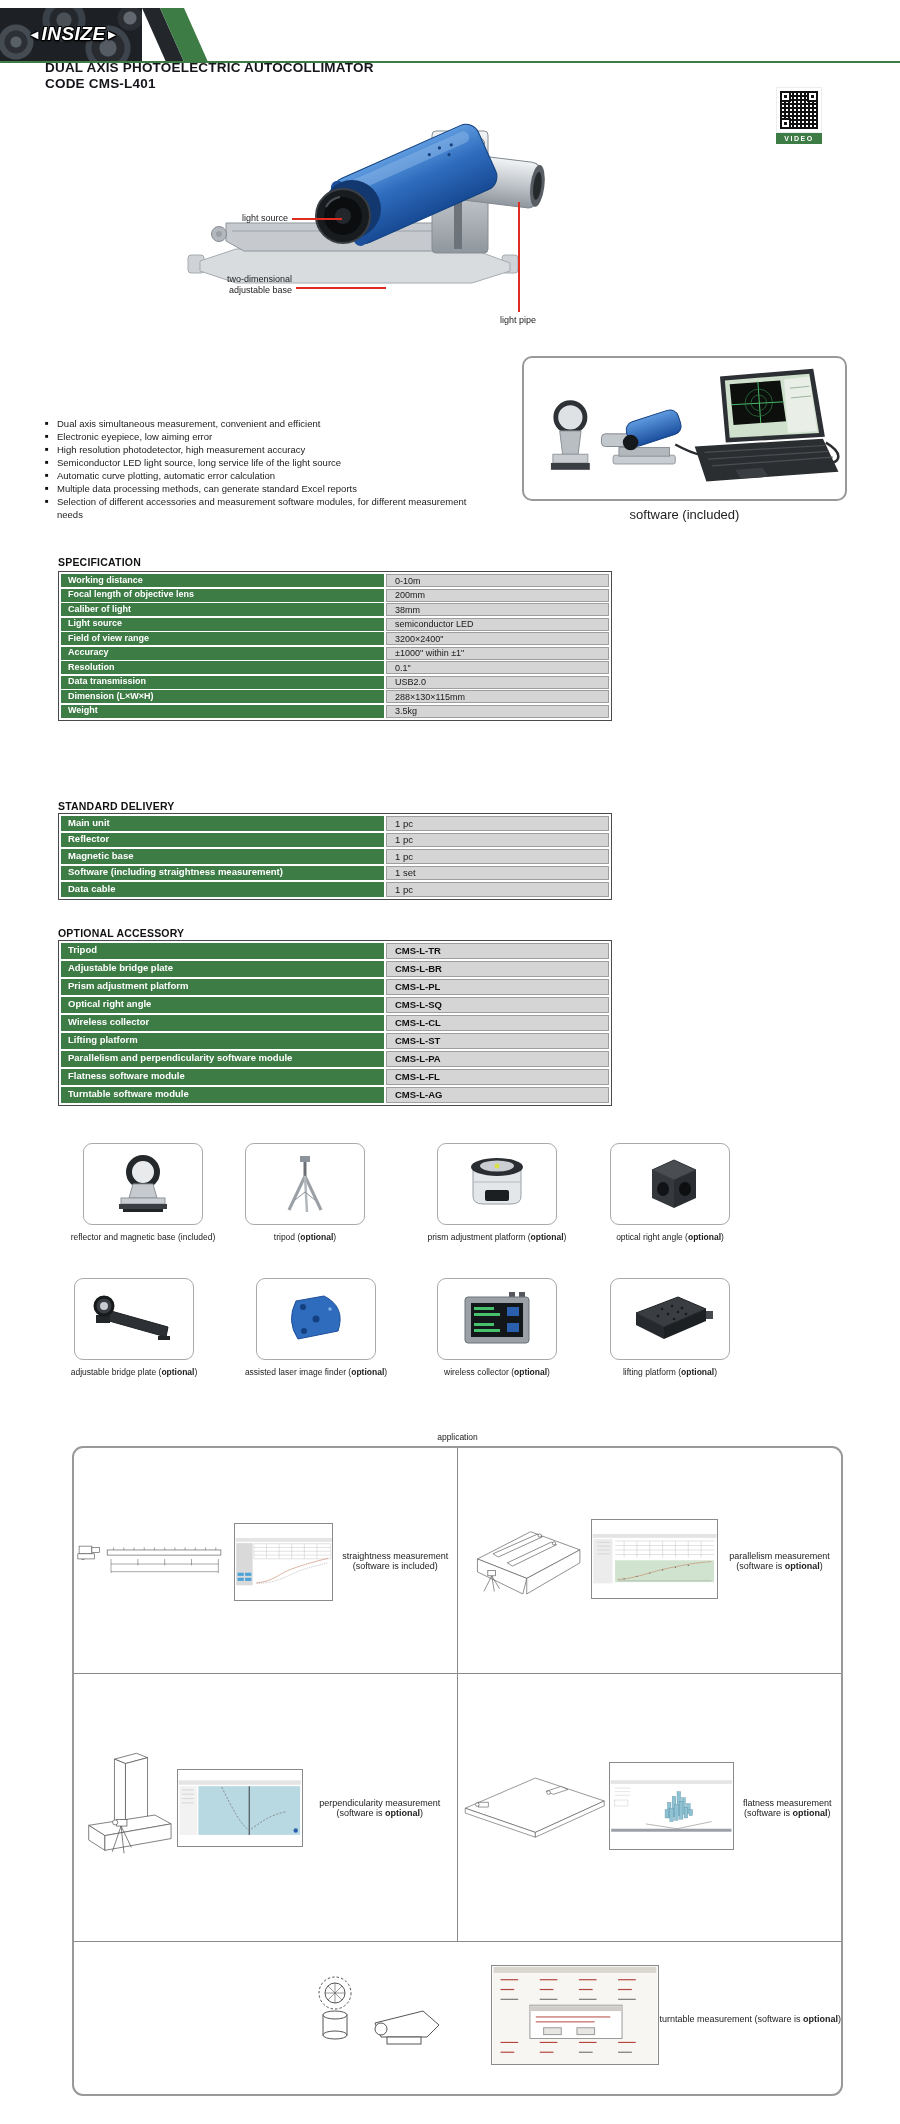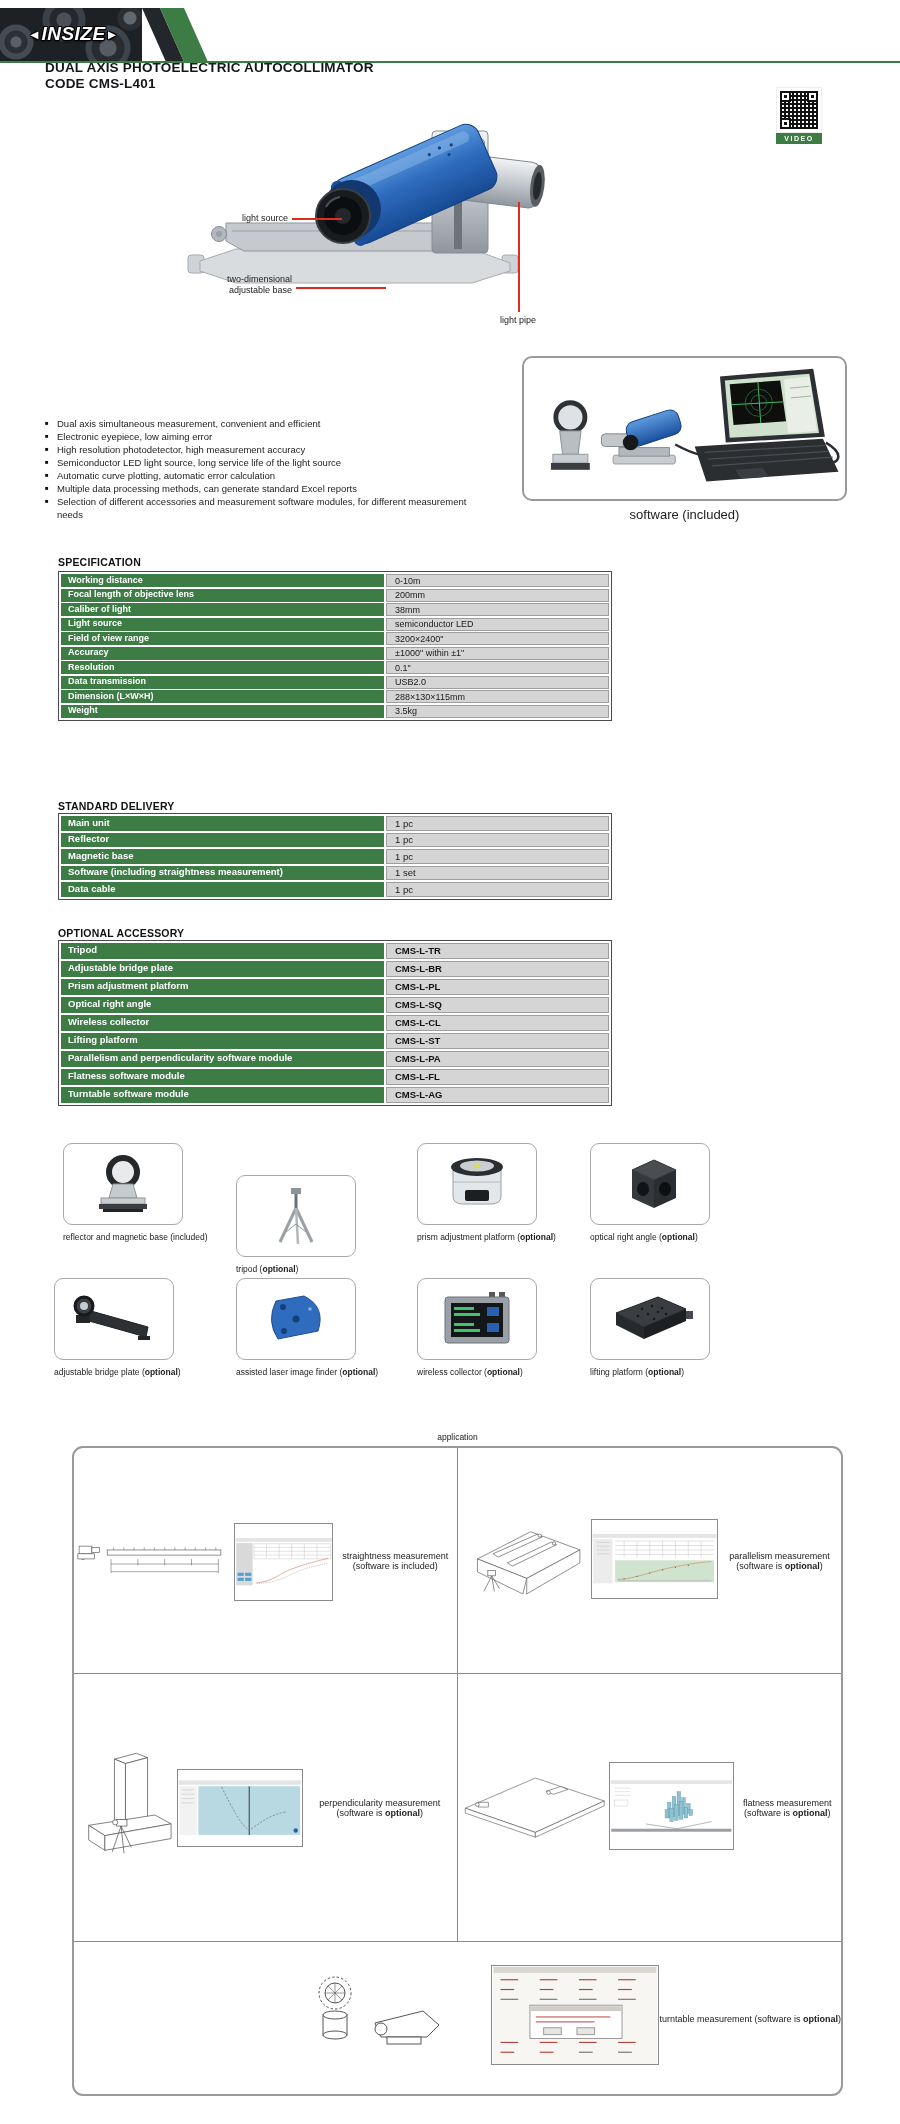--- a/index.html
+++ b/index.html
@@ -67,21 +67,21 @@
       padding-left:8px;border:1px solid #9e9e9e;}
   .t-compact .trow{margin-bottom:1.5px;} .t-compact .trow:last-child{margin-bottom:0;}
   .t-compact .tl,.t-compact .tv{font-size:9px;line-height:10px;padding-top:.5px;padding-bottom:.5px;}
   .t-mid .trow{margin-bottom:2px;} .t-mid .trow:last-child{margin-bottom:0;}
   .t-mid .tl,.t-mid .tv{font-size:9.5px;line-height:11.5px;padding-top:.5px;padding-bottom:.5px;}
   .t-tall .trow{margin-bottom:2px;} .t-tall .trow:last-child{margin-bottom:0;}
   .t-tall .tl,.t-tall .tv{font-size:9.5px;line-height:12px;padding-top:1px;padding-bottom:1px;}
   .t-bold-val .tv{font-weight:bold;color:#111;}
 
   
-  .acc-col{position:absolute;width:160px;display:flex;flex-direction:column;align-items:flex-start;}
+  .acc-col{position:absolute;width:160px;display:flex;flex-direction:column;align-items:center;}
   .acc-card{width:120px;height:82px;border:1.5px solid #aaa;border-radius:9px;background:#fff;
     display:flex;align-items:center;justify-content:center;}
   .acc-cap{margin-top:7px;font-size:8.5px;line-height:10px;text-align:center;color:#222;max-width:150px;}
 
   
   .app-head{left:72px;top:1432px;width:771px;text-align:center;font-size:8.5px;color:#222;}
   .appbox{left:72px;top:1446px;width:771px;height:650px;border:2px solid #999;border-radius:11px;
     background:#fff;overflow:hidden;}
   .app-vline{position:absolute;left:383px;top:0;width:1px;height:493px;background:#8a8a8a;}
   .app-h1{position:absolute;left:0;top:225px;width:767px;height:1px;background:#8a8a8a;}
@@ -343,21 +343,21 @@
     <svg width="96" height="64" viewBox="0 0 96 64">
       <circle cx="48" cy="20" r="14" fill="#e8eaec" stroke="#25282b" stroke-width="6"></circle>
       <path d="M38 32 L58 32 L62 46 L34 46 Z" fill="#c6cacf" stroke="#8d939a"></path>
       <rect x="26" y="46" width="44" height="6" fill="#caced2" stroke="#8d939a"></rect>
       <rect x="24" y="52" width="48" height="5" fill="#3a3e42"></rect>
       <rect x="28" y="57" width="40" height="3" fill="#212427"></rect>
     </svg>
   </div>
   <div class="acc-cap"><span>reflector and magnetic base (included)</span><b></b><span></span></div>
 </div>
-<div class="acc-col" style="left:236px;top:1143px;margin-top:32px;">
+<div class="acc-col" style="left:225px;top:1143px;">
   <div class="acc-card">
     <svg width="96" height="64" viewBox="0 0 96 64">
       <rect x="43" y="4" width="10" height="6" fill="#8d939a"></rect>
       <line x1="48" y1="10" x2="48" y2="26" stroke="#6a7076" stroke-width="3"></line>
       <line x1="48" y1="24" x2="32" y2="58" stroke="#9aa0a6" stroke-width="3"></line>
       <line x1="48" y1="24" x2="64" y2="58" stroke="#9aa0a6" stroke-width="3"></line>
       <line x1="48" y1="24" x2="50" y2="60" stroke="#b3b8bd" stroke-width="2.5"></line>
       <line x1="48" y1="40" x2="38" y2="48" stroke="#8d939a" stroke-width="1"></line>
       <line x1="48" y1="40" x2="58" y2="48" stroke="#8d939a" stroke-width="1"></line>
     </svg>

